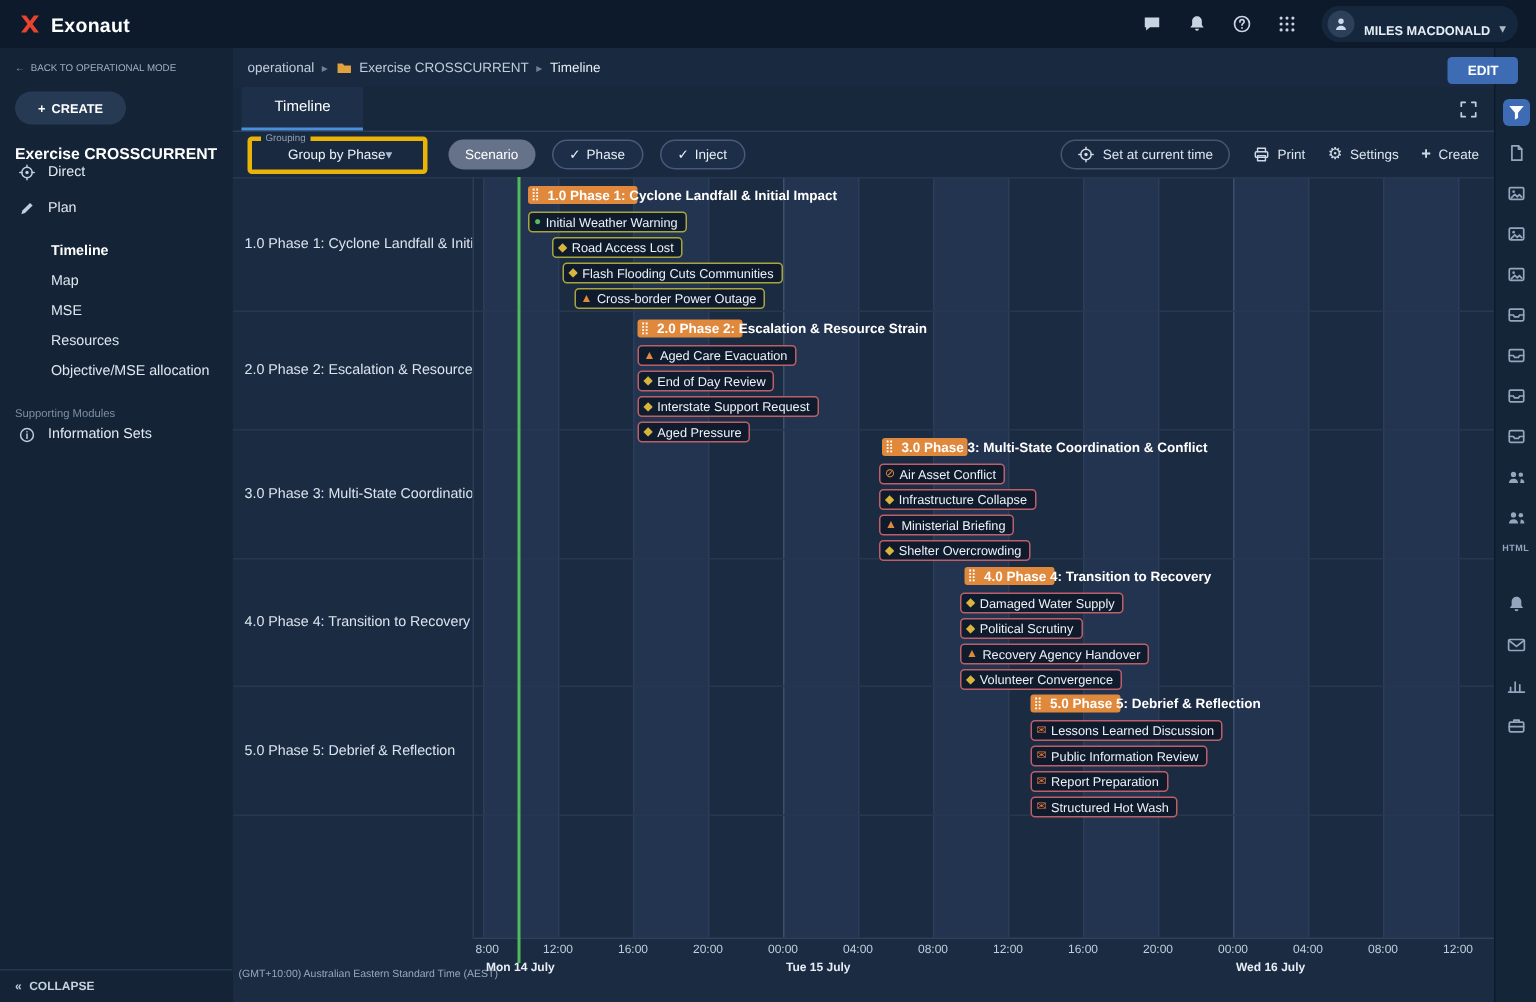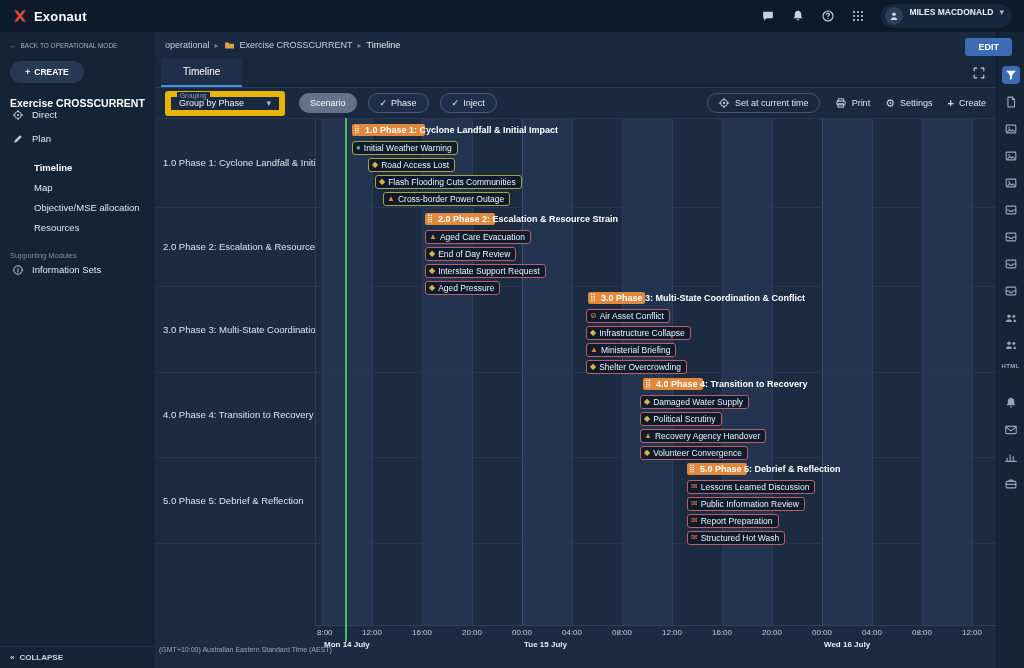--- a/index.html
+++ b/index.html
@@ -11,21 +11,21 @@
   [data-svg] svg{width:100%;height:100%}
 
   
   .topbar{position:absolute;left:0;top:0;width:1024px;height:32px;background:#0c1a2b;
     display:flex;align-items:center;padding:0 12px;z-index:30}
   .logo{display:flex;align-items:flex-end;gap:6px}
   .logo-mark{width:16px;height:16px}
   .logo-text{font-size:13px;font-weight:bold;color:#fff;letter-spacing:.2px}
   .topbar-right{margin-left:auto;display:flex;align-items:center;gap:16px}
   .tb-icon{width:14px;height:14px;color:#c9d4e2;cursor:pointer}
-  .user-chip{display:flex;align-items:flex-start;gap:6px;background:#15273c;border-radius:14px;
+  .user-chip{display:flex;align-items:flex-end;gap:6px;background:#15273c;border-radius:14px;
     padding:3px 8px 3px 4px;cursor:pointer}
   .avatar{width:18px;height:18px;border-radius:50%;background:#2c405a;color:#cfdbea;
     display:flex;align-items:center;justify-content:center;padding:3px}
   .user-name{font-size:8.5px;font-weight:bold;color:#e6edf5}
   .chev{font-size:9px;color:#aab8c9}
 
   
   .sidebar{position:absolute;left:0;top:32px;bottom:0;width:155px;background:#142336;z-index:20}
   .back-link{display:flex;align-items:center;gap:4px;padding:10px 10px 4px;font-size:6.5px;
     color:#9fb0c3;cursor:pointer}
@@ -55,22 +55,22 @@
   .folder-icon{width:11px;height:11px;color:#e0a23c}
   .edit-btn{position:absolute;top:6px;right:-16px;background:#3d6cb4;color:#fff;font-size:9px;
     font-weight:bold;padding:4px 13px;border-radius:3px;border:none;z-index:40;cursor:pointer;
     font-family:inherit}
   .tab-row{height:30px;border-bottom:1px solid #2a3c57;display:flex;align-items:stretch;
     padding-left:6px;position:relative;background:#17283d}
   .tab{display:flex;align-items:center;padding:0 22px;font-size:10px;color:#fff;background:#1e3049;
     border-bottom:2px solid #4a90d9;cursor:pointer}
   .fullscreen-btn{position:absolute;right:10px;top:8px;width:14px;height:14px;color:#c3cfdf;cursor:pointer}
   .toolbar{height:30px;display:flex;align-items:center;padding:0 10px;gap:8px}
-  .grouping{position:relative;width:120px;height:25px;border:6px solid #eab308;border-radius:3px;
-    display:flex;align-items:center;padding:0 8px;cursor:pointer}
+  .grouping{position:relative;width:120px;height:25px;border:3px solid #eab308;border-radius:3px;
+    display:flex;align-items:center;padding:0 24px;cursor:pointer}
   .grouping-label{position:absolute;top:-5px;left:6px;font-size:6.5px;color:#8fa0b6;background:#192940;padding:0 3px}
   .grouping-value{font-size:9px;color:#eef3f8;flex:1;white-space:nowrap}
   .chips{display:flex;gap:11px;margin-left:6px}
   .chip{height:20px;border-radius:10px;display:flex;align-items:center;gap:4px;padding:0 11px;
     font-size:9px;cursor:pointer;white-space:nowrap}
   .chip-plain{background:#66728a;color:#fff}
   .chip-checked{background:#1d2f48;border:1px solid #49597a;color:#e8eef6}
   .chip-check{font-size:9px}
   .tb-actions{margin-left:auto;display:flex;align-items:center;gap:15px}
   .action{display:flex;align-items:center;gap:5px;font-size:9px;color:#dde5ef;cursor:pointer;white-space:nowrap}
@@ -195,22 +195,23 @@
       <div class="nav-item">
         <span class="nav-icon">
           <svg viewBox="0 0 16 16">
             <path class="f" d="M3 13l.9-3.2 6.8-6.8 2.3 2.3-6.8 6.8z"></path>
           </svg>
         </span>
         <span>Plan</span>
       </div>
       <div class="nav-sub active">Timeline</div>
       <div class="nav-sub">Map</div>
+      <div class="nav-sub">MSE</div>
+      <div class="nav-sub">Resources</div>
       <div class="nav-sub">Objective/MSE allocation</div>
-      <div class="nav-sub">Resources</div>
     </nav>
   <div class="section-label">Supporting Modules</div>
   <nav>
       <div class="nav-item">
         <span class="nav-icon">
           <svg viewBox="0 0 16 16">
             <circle class="s" cx="8" cy="8" r="5.7"></circle>
             <path class="s" d="M8 7.2V11"></path>
             <circle class="f" cx="8" cy="5.2" r=".7"></circle>
           </svg>

